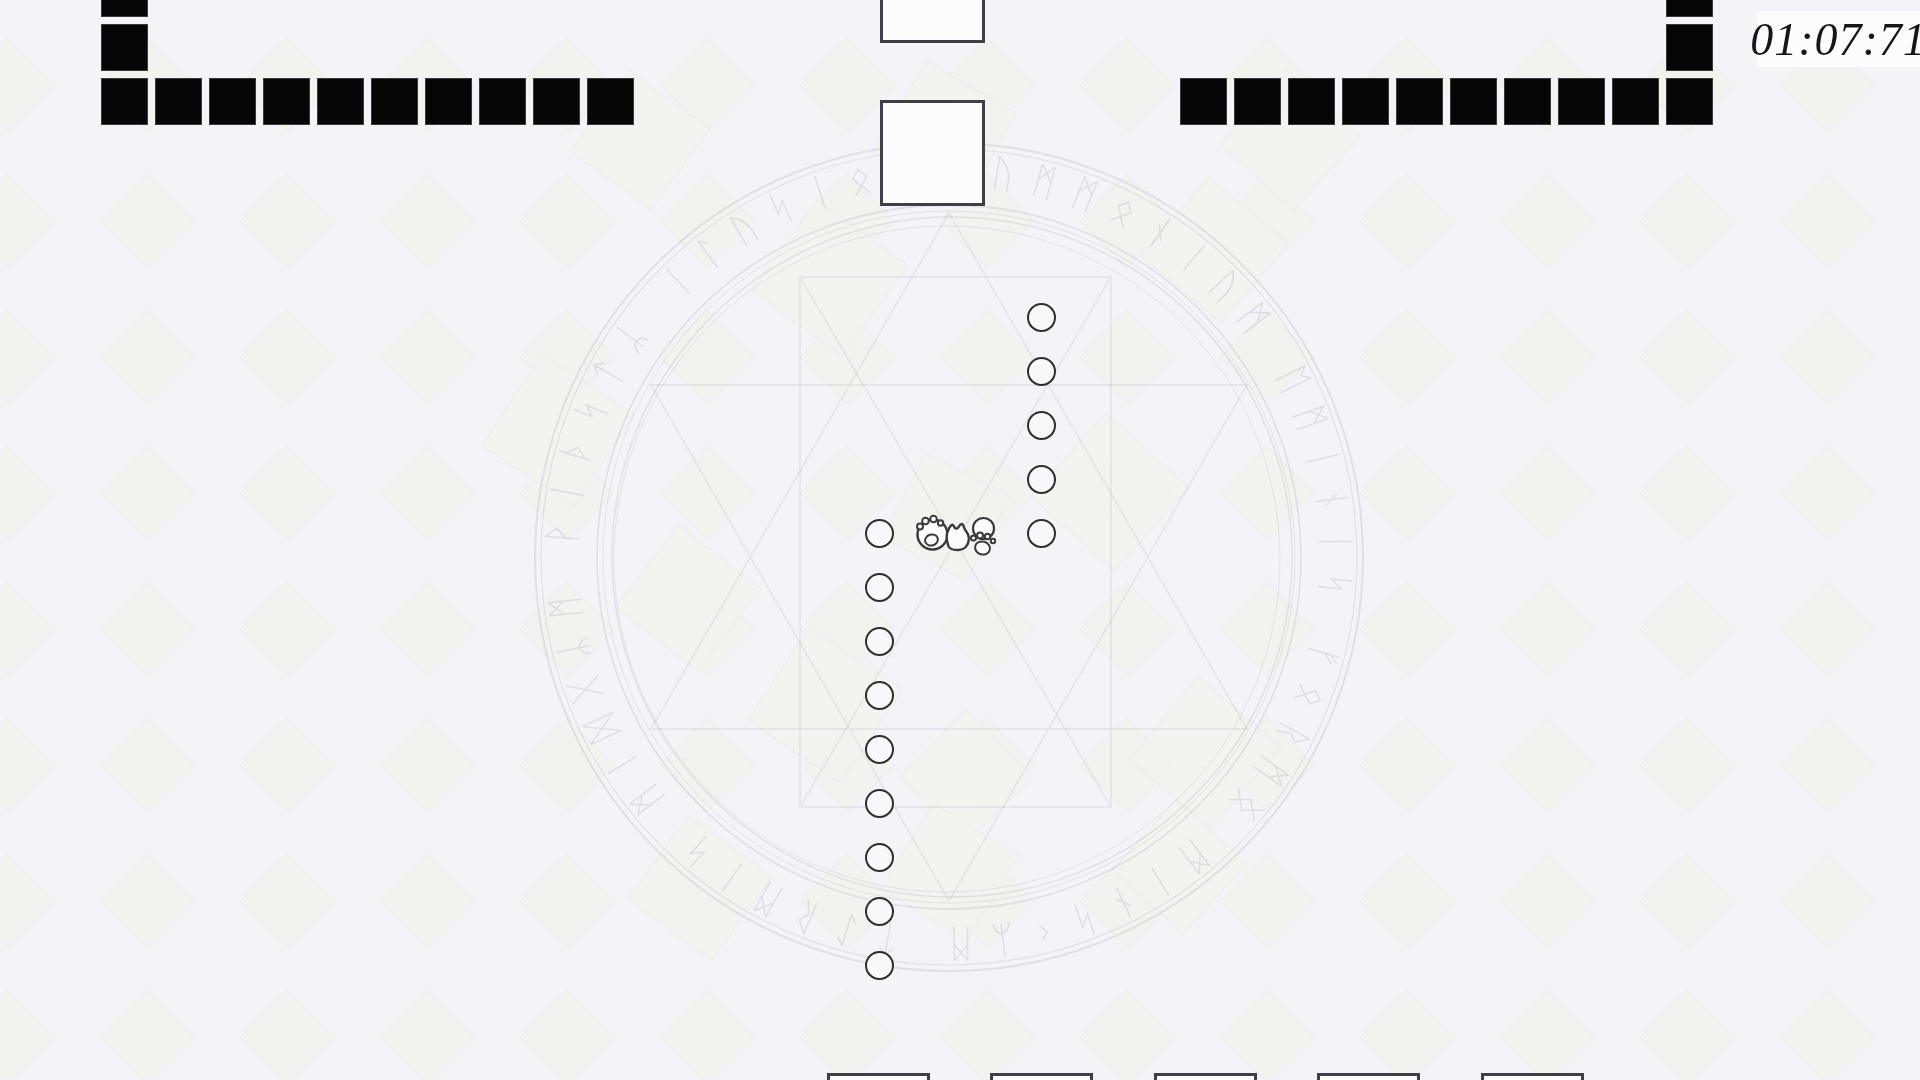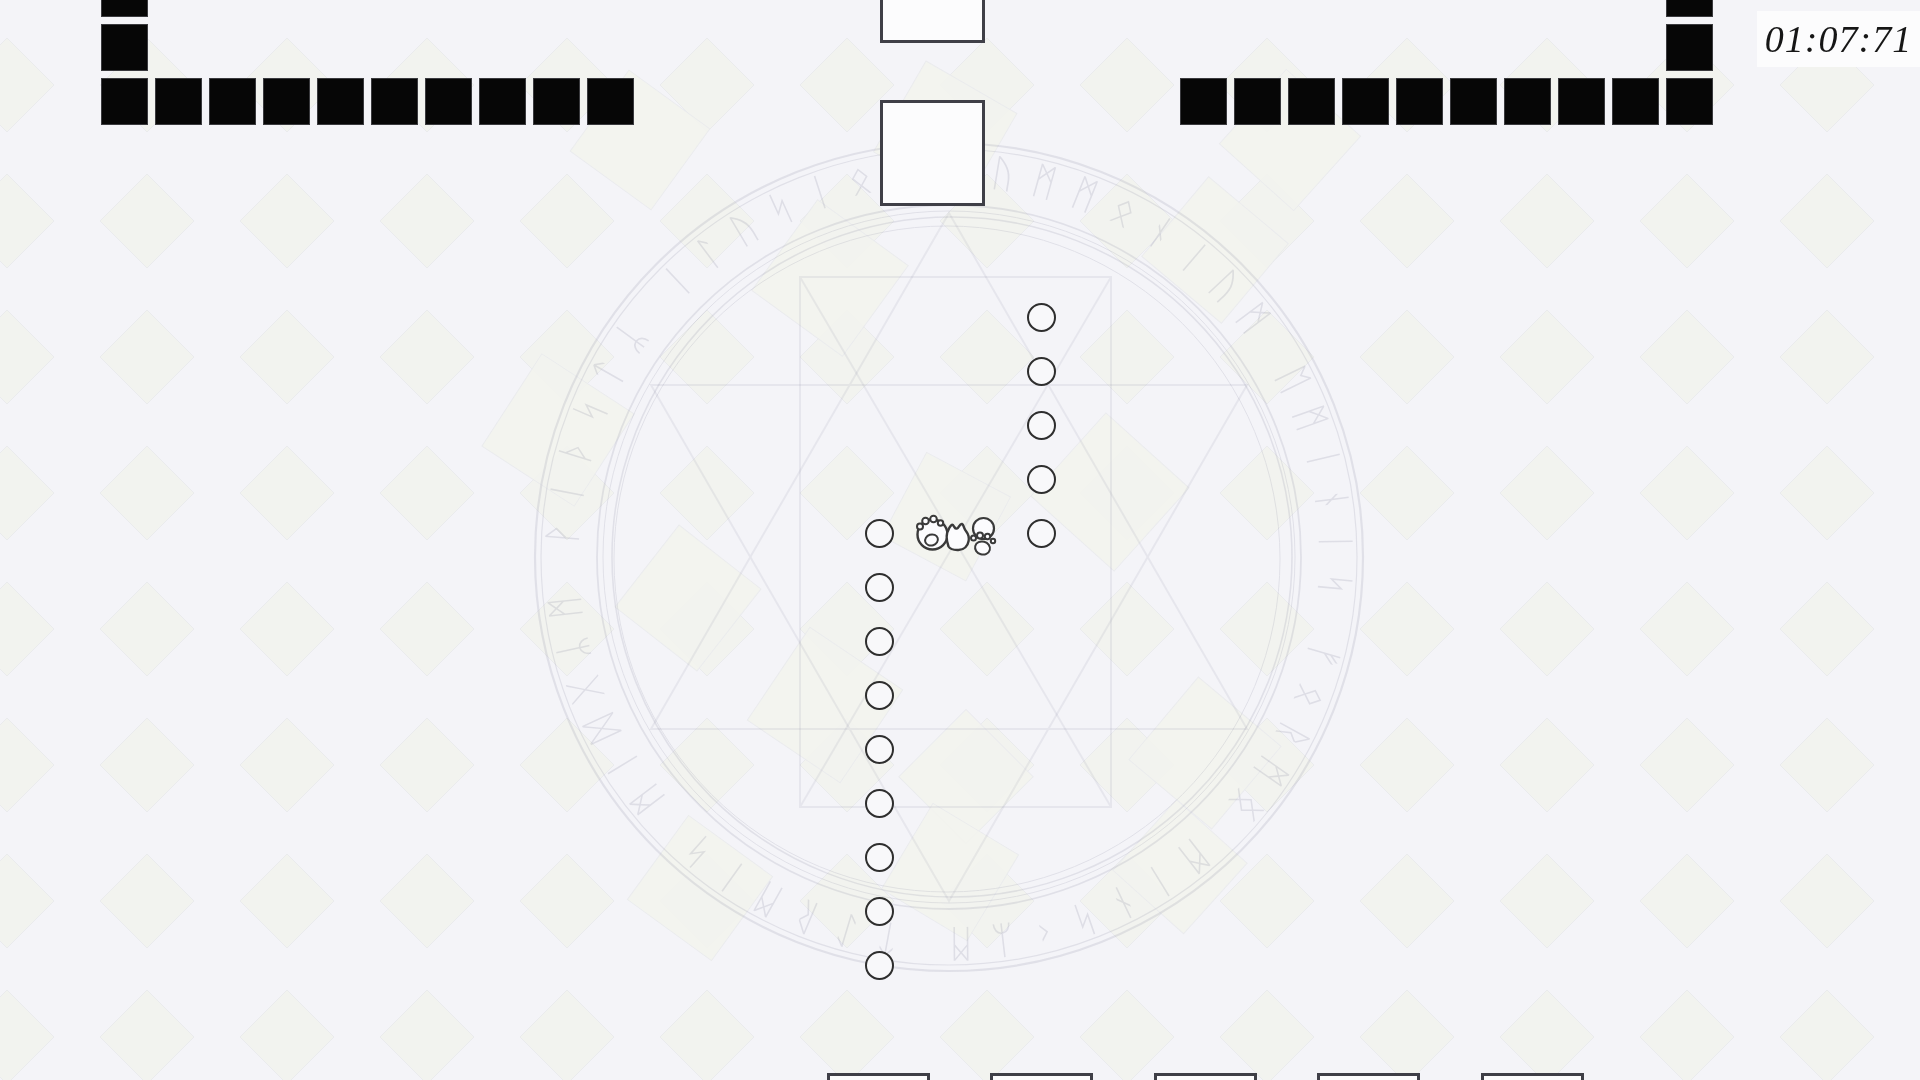--- a/index.html
+++ b/index.html
@@ -22,21 +22,21 @@
   .playfield{position:absolute;inset:0;z-index:1;}
   .wall{position:absolute;background:var(--block);border:1px solid var(--block_edge);box-sizing:border-box;}
   .obox{position:absolute;background:var(--box_fill);border:3px solid var(--outline);box-sizing:border-box;}
   .scircle{position:absolute;border:2.5px solid var(--circle_stroke);border-radius:50%;
            background:var(--circle_fill);box-sizing:border-box;}
   .player{position:absolute;}
   .sp{stroke:var(--sprite_stroke);stroke-width:2;fill:var(--sprite_fill);
       stroke-linejoin:round;stroke-linecap:round;}
   .timer{position:absolute;top:11px;right:0;width:163px;height:56px;z-index:2;
          background:var(--box_fill);display:flex;align-items:center;justify-content:center;
-         font-family:"Liberation Serif",serif;font-style:italic;font-size:38px;
+         font-family:"Liberation Serif",serif;font-style:italic;font-size:46px;
          color:var(--timer_text);letter-spacing:1px;}
 </style>
 </head>
 <body>
 
 <div class="screen">
 
   <svg class="decor-svg" width="1920" height="1080" viewBox="0 0 1920 1080">
     <defs>
       <pattern id="dm" width="140" height="136" patternUnits="userSpaceOnUse" patternTransform="translate(77,17)">

